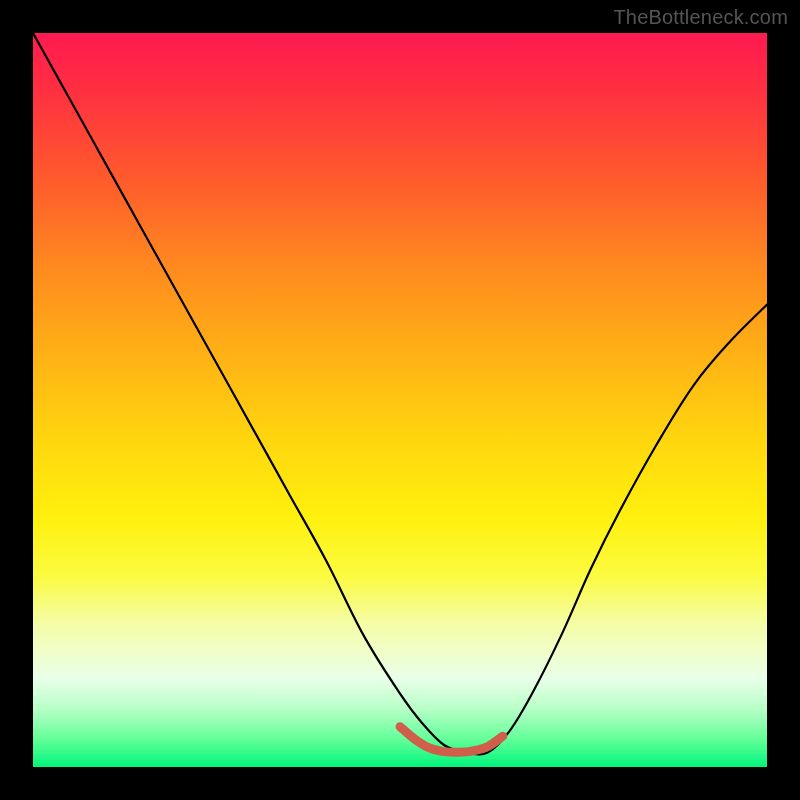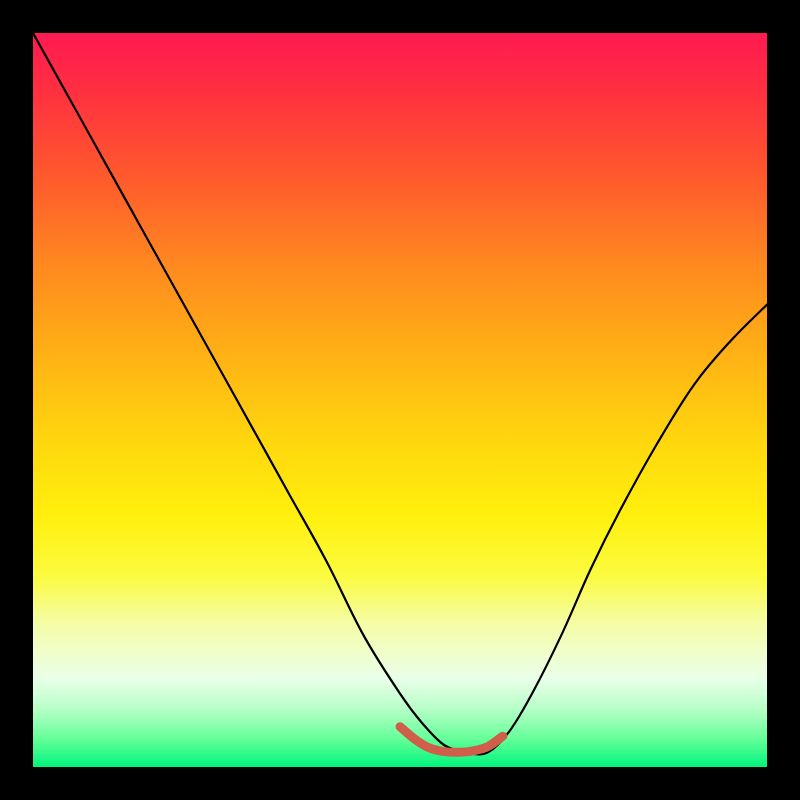--- a/index.html
+++ b/index.html
@@ -84,13 +84,14 @@
 
   <div class="plot-area">
     <div class="gradient-bg"></div>
     <div class="bottom-stripes"></div>
     <svg class="curve-svg" viewBox="0 0 734 734" preserveAspectRatio="none">
       <path id="curve-path" fill="none" stroke="#000" stroke-width="2.2" stroke-linecap="round" d="M 0.00 0.00 C 6.61 11.89, 23.49 42.28, 36.70 66.06 C 49.91 89.84, 60.19 108.34, 73.40 132.12 C 86.61 155.90, 96.89 174.40, 110.10 198.18 C 123.31 221.96, 133.59 240.46, 146.80 264.24 C 160.01 288.02, 170.29 306.52, 183.50 330.30 C 196.71 354.08, 206.99 372.58, 220.20 396.36 C 233.41 420.14, 243.69 438.64, 256.90 462.42 C 270.11 486.20, 280.39 503.38, 293.60 528.48 C 306.81 553.58, 317.09 578.10, 330.30 601.88 C 343.51 625.66, 356.43 644.75, 367.00 660.60 C 377.57 676.45, 381.09 680.71, 389.02 689.96 C 396.95 699.21, 403.11 706.70, 411.04 711.98 C 418.97 717.26, 425.13 718.00, 433.06 719.32 C 440.99 720.64, 447.15 723.28, 455.08 719.32 C 463.01 715.36, 469.17 707.87, 477.10 697.30 C 485.03 686.73, 489.87 677.78, 499.12 660.60 C 508.37 643.42, 517.91 624.34, 528.48 601.88 C 539.05 579.42, 547.27 558.28, 557.84 535.82 C 568.41 513.36, 575.31 499.56, 587.20 477.10 C 599.09 454.64, 610.69 433.50, 623.90 411.04 C 637.11 388.58, 647.39 370.82, 660.60 352.32 C 673.81 333.82, 684.09 322.81, 697.30 308.28 C 710.51 293.75, 727.39 278.19, 734.00 271.58"></path>
       <path id="highlight-path" fill="none" stroke="#cf5f4a" stroke-width="9" stroke-linecap="round" stroke-linejoin="round" d="M 367.00 693.63 C 369.64 695.88, 376.40 702.28, 381.68 706.11 C 386.96 709.94, 391.08 712.67, 396.36 714.92 C 401.64 717.16, 405.76 717.79, 411.04 718.59 C 416.32 719.38, 420.44 719.45, 425.72 719.32 C 431.00 719.19, 435.12 718.91, 440.40 717.85 C 445.68 716.80, 449.80 716.09, 455.08 713.45 C 460.36 710.81, 467.12 705.02, 469.76 703.17"></path>
     </svg>
   </div>
 
+  <div class="watermark">TheBottleneck.com</div>
 </div>
 
 </body></html>

